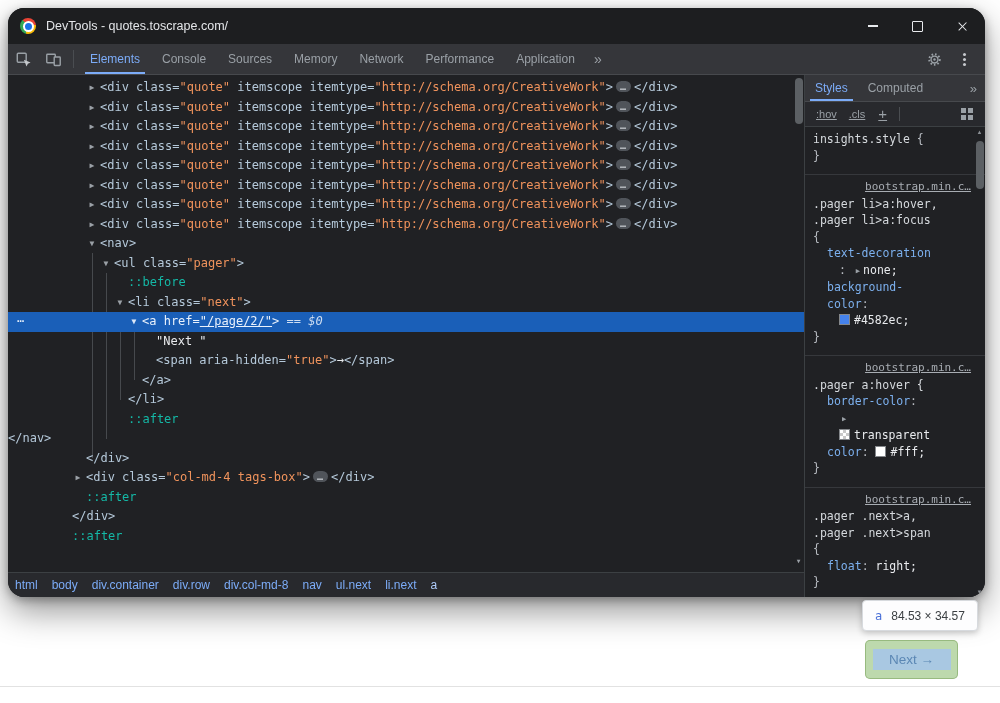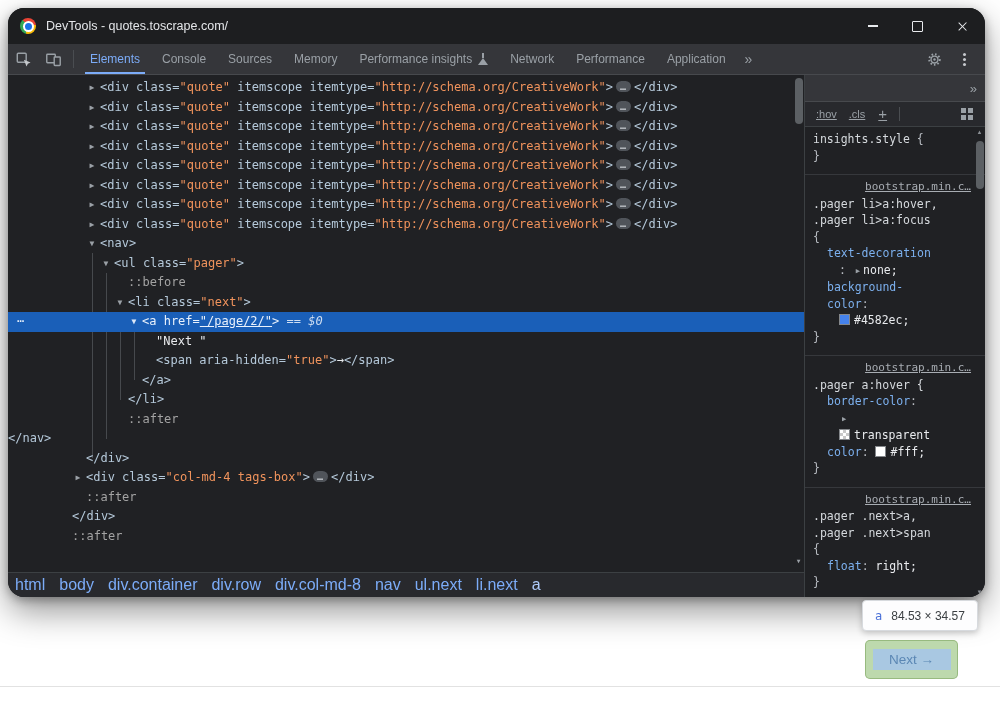--- a/index.html
+++ b/index.html
@@ -49,33 +49,33 @@
   
   .tree{flex:1;position:relative;overflow:hidden;font-family:"DejaVu Sans Mono",monospace;
     font-size:12px;line-height:19.5px;padding-top:3px;}
   .guide{position:absolute;width:1px;background:#46494d;}
   .t-line{position:relative;white-space:pre;color:#b5c9da;height:19.5px;}
   .t-line.selected{background:#1a5fb8;}
   .t-line.selected span{color:#e9f1fc;}
   .t-line.selected .tok-m{color:#cfdef2;}
   .t-line.selected .t-arrow{color:#dce8f8;}
   .t-arrow{position:absolute;top:0;width:12px;text-align:center;font-size:8px;color:#9aa0a6;line-height:19.5px;}
-  .tok-t{color:#b5c9da;} .tok-v{color:#f0935c;} .tok-p{color:#a3a3a3;}
+  .tok-t{color:#b5c9da;} .tok-v{color:#f0935c;} .tok-p{color:#14b8a6;}
   .tok-s{color:#e8eaed;} .tok-m{color:#9aa0a6;font-style:italic;}
   .tok-u{color:#f0935c;text-decoration:underline;}
   .tok-e{display:inline-block;background:#50545a;color:#dfe3e8;border-radius:7px;font-size:10px;
     line-height:11px;padding:0 4px;margin:0 3px;vertical-align:1px;letter-spacing:1px;}
   .row-dots{position:absolute;left:9px;top:-3px;color:#d7e3f4;font-size:12px;letter-spacing:1px;}
   .el-scrollbar{position:absolute;right:0;top:0;bottom:0;width:11px;}
   .el-thumb{position:absolute;top:3px;right:1px;width:8px;height:46px;background:#5c6064;border-radius:4px;}
   .el-down{position:absolute;bottom:2px;width:100%;text-align:center;font-size:6px;color:#9aa0a6;}
 
   
   .breadcrumbs{height:24px;flex:none;background:#28292d;border-top:1px solid #3c4043;
-    display:flex;align-items:center;padding-left:0;font-size:16px;color:#7cacf8;overflow:hidden;}
+    display:flex;align-items:center;padding-left:0;font-size:12px;color:#7cacf8;overflow:hidden;}
   .crumb{padding:0 7px;white-space:nowrap;}
   .crumb.last{color:#aecbfa;}
 
   
   .styles-pane{flex:1;display:flex;flex-direction:column;min-width:0;background:#202124;position:relative;}
   .styles-tabs{height:26px;flex:none;background:#35363a;border-bottom:1px solid #47494d;display:flex;align-items:stretch;}
   .s-tabs-list{display:flex;}
   .s-tab{display:flex;align-items:center;padding:0 10px;font-size:12px;color:#9aa0a6;position:relative;white-space:nowrap;}
   .s-tab.selected{color:#7cacf8;}
   .s-tab.selected::after{content:"";position:absolute;left:5px;right:5px;bottom:0;height:2px;background:#7cacf8;}
@@ -159,24 +159,20 @@
           <span>Elements</span>
         </div>
         <div class="tab">
           <span>Console</span>
         </div>
         <div class="tab">
           <span>Sources</span>
         </div>
         <div class="tab">
           <span>Memory</span>
-        </div>
-        <div class="tab">
-          <span>Performance insights</span>
-          <span class="flask-icon"></span>
         </div>
         <div class="tab">
           <span>Network</span>
         </div>
         <div class="tab">
           <span>Performance</span>
         </div>
         <div class="tab">
           <span>Application</span>
         </div>
@@ -243,20 +239,28 @@
           <span class="crumb">div.col-md-8</span>
           <span class="crumb">nav</span>
           <span class="crumb">ul.next</span>
           <span class="crumb">li.next</span>
           <span class="crumb last">a</span>
         </div>
     </div>
 
     <div class="styles-pane">
       <div class="styles-tabs">
+        <div class="s-tabs-list">
+            <div class="s-tab selected">
+              <span>Styles</span>
+            </div>
+            <div class="s-tab">
+              <span>Computed</span>
+            </div>
+          </div>
         <div class="s-overflow">»</div>
       </div>
       <div class="styles-filter">
         <span class="filter-item">:hov</span>
         <span class="filter-item">.cls</span>
         <span class="filter-item plus">+</span>
         <span class="filter-sep"></span>
         <span class="grid-icon"></span>
       </div>
       <div class="styles-content">

